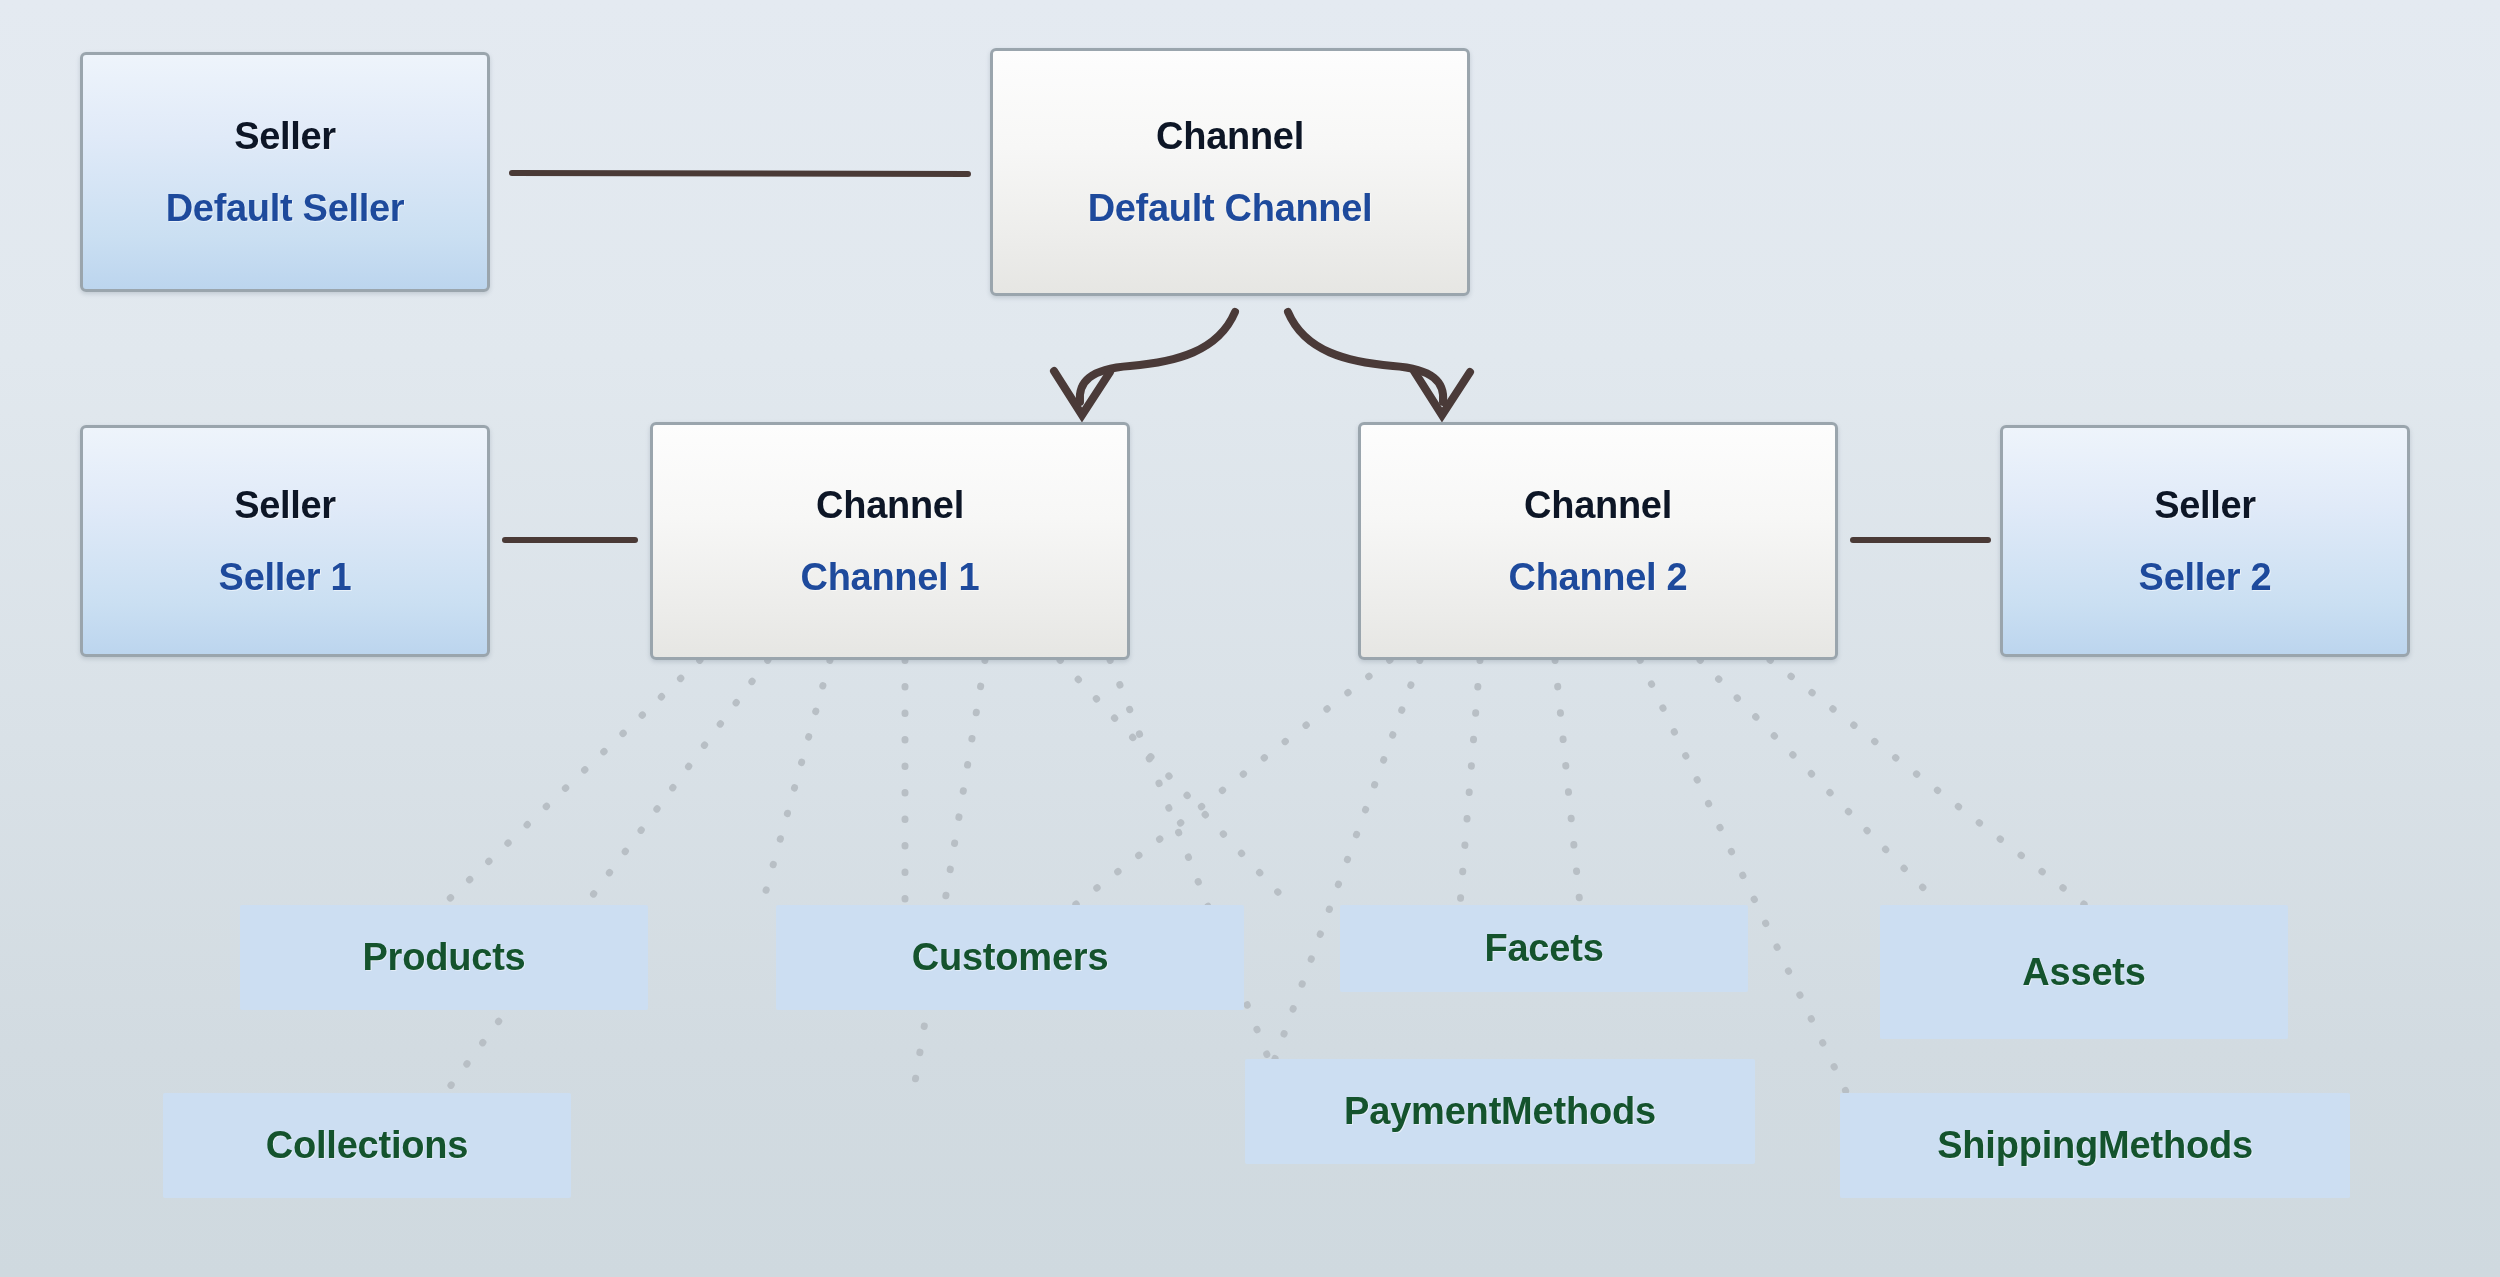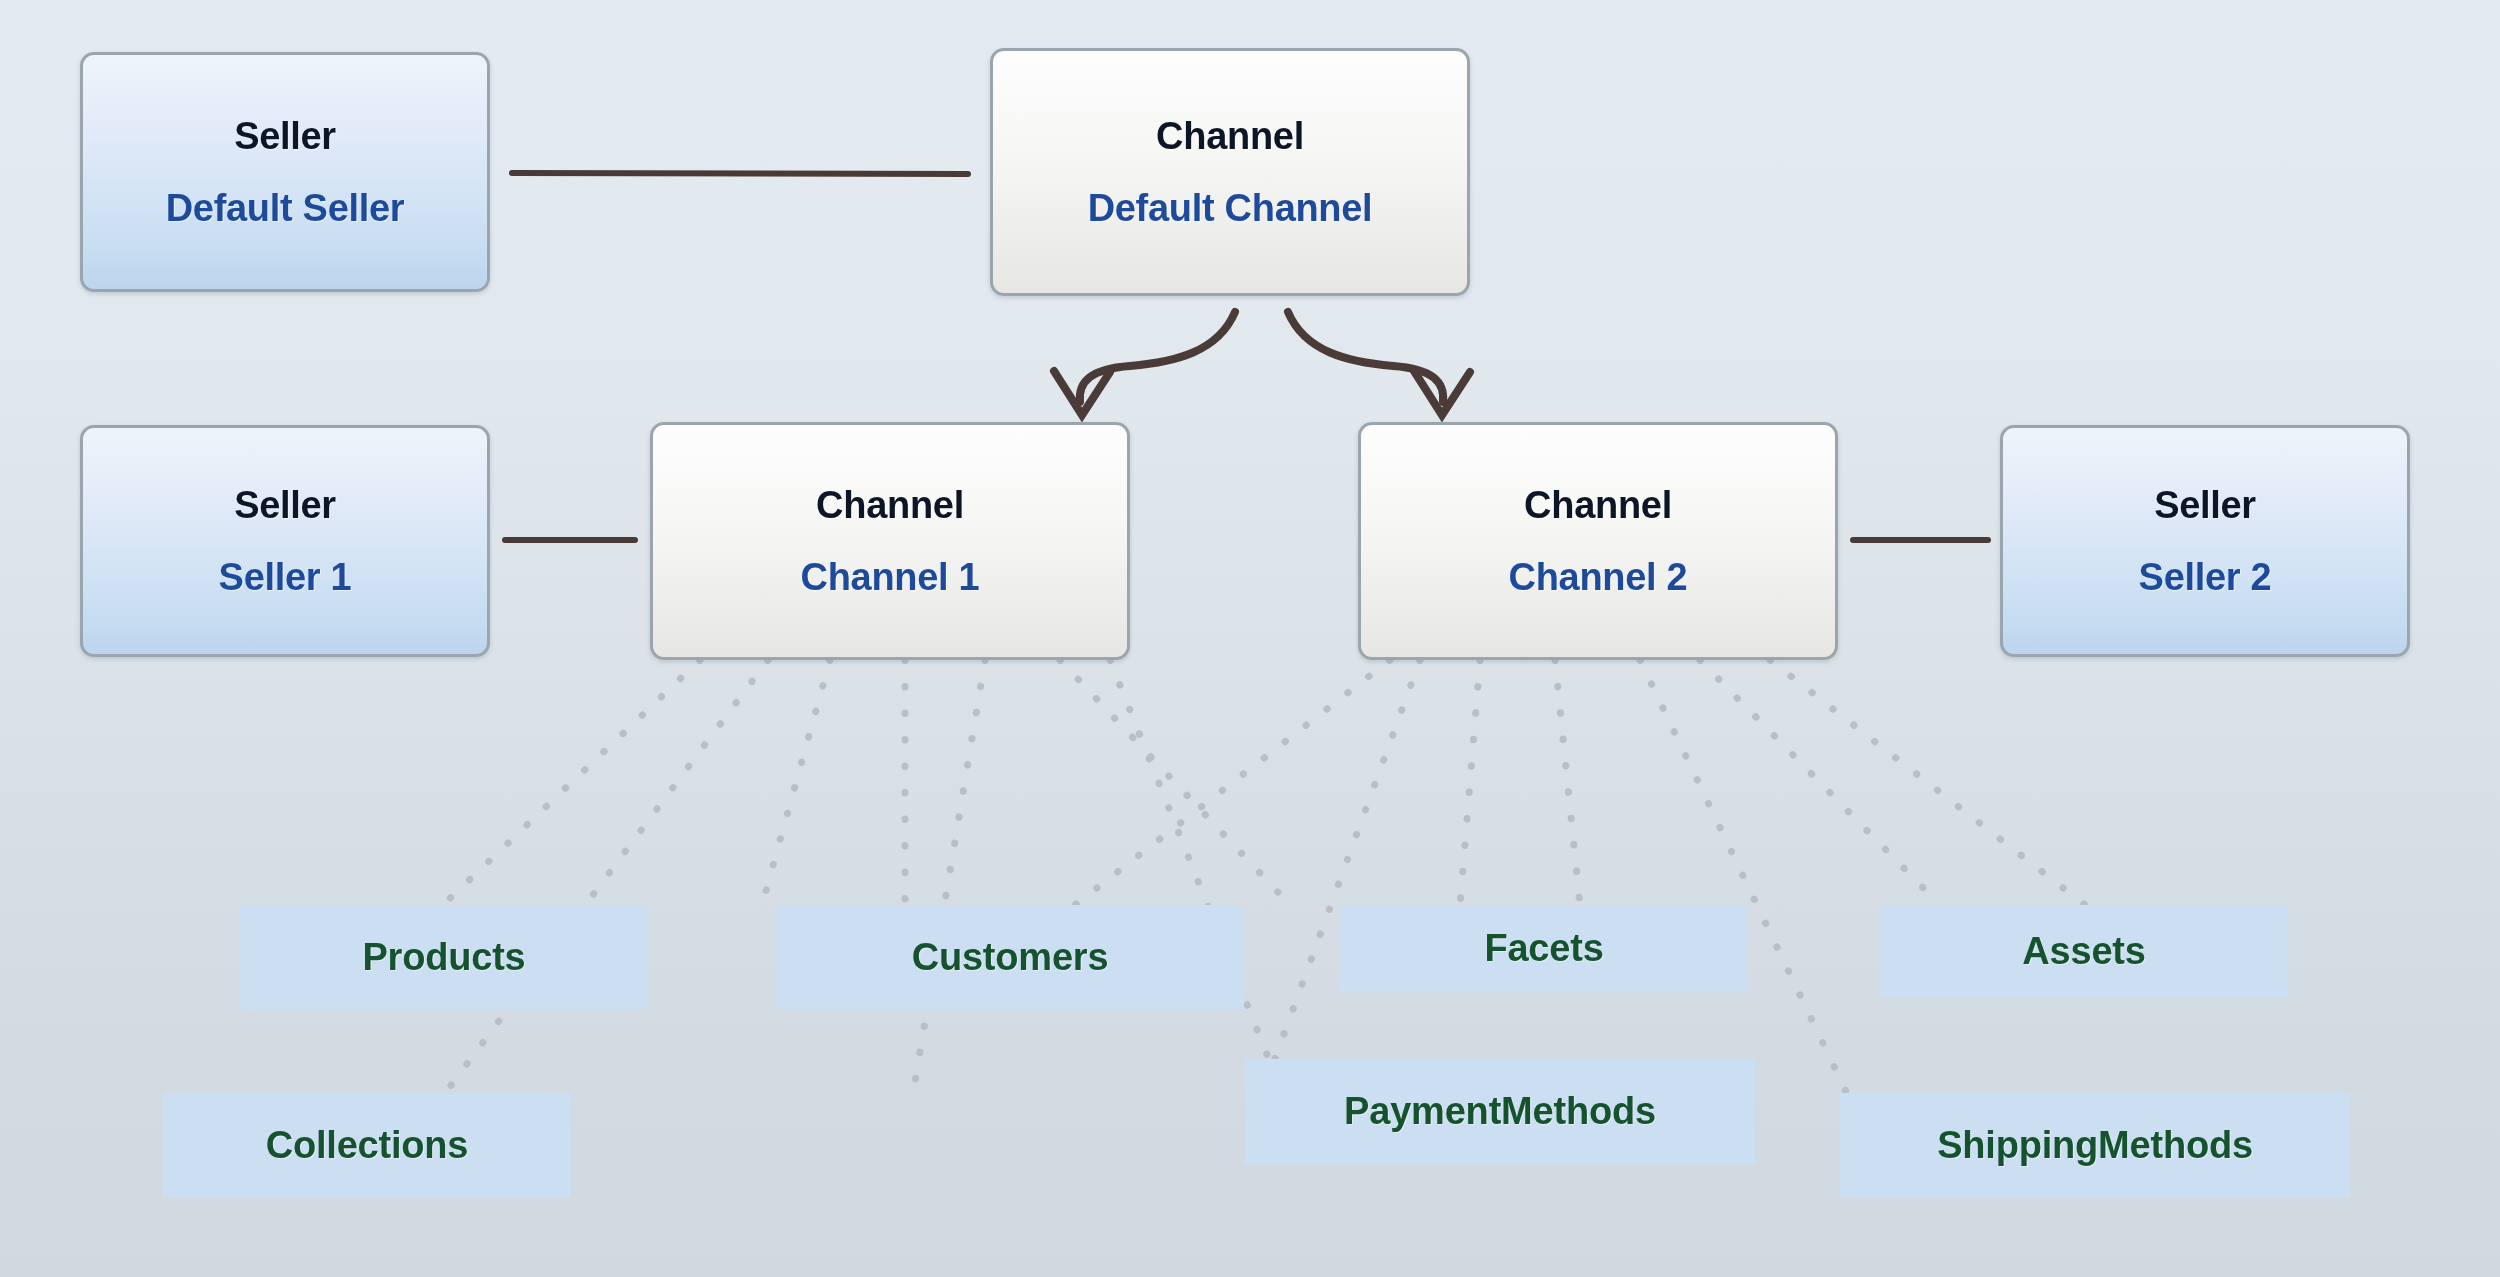--- a/index.html
+++ b/index.html
@@ -20,21 +20,21 @@
     left: 0; top: 0;
     width: 2500px;
     height: 1277px;
     pointer-events: none;
   }
   
   .node {
     position: absolute;
     box-sizing: border-box;
     border: 3px solid #9aa5ad;
-    border-radius: 14px;
+    border-radius: 6px;
     display: flex;
     flex-direction: column;
     align-items: center;
     justify-content: center;
     box-shadow: 0 2px 4px rgba(110,125,140,0.28);
   }
   .node.seller {
     background: linear-gradient(180deg, #eef4fb 0%, #e0eaf8 35%, #cadff2 78%, #bcd5ee 100%);
   }
   .node.channel {
@@ -163,21 +163,21 @@
 
   <div class="leaf" style="left:240px; top:905px; width:408px; height:105px;">
     <span>Products</span>
   </div>
   <div class="leaf" style="left:776px; top:905px; width:468px; height:105px;">
     <span>Customers</span>
   </div>
   <div class="leaf" style="left:1340px; top:905px; width:408px; height:87px;">
     <span>Facets</span>
   </div>
-  <div class="leaf" style="left:1880px; top:905px; width:408px; height:92px;">
+  <div class="leaf" style="left:1880px; top:905px; width:408px; height:134px;">
     <span>Assets</span>
   </div>
 
   <div class="leaf" style="left:163px; top:1093px; width:408px; height:105px;">
     <span>Collections</span>
   </div>
   <div class="leaf" style="left:1245px; top:1059px; width:510px; height:105px;">
     <span>PaymentMethods</span>
   </div>
   <div class="leaf" style="left:1840px; top:1093px; width:510px; height:105px;">

